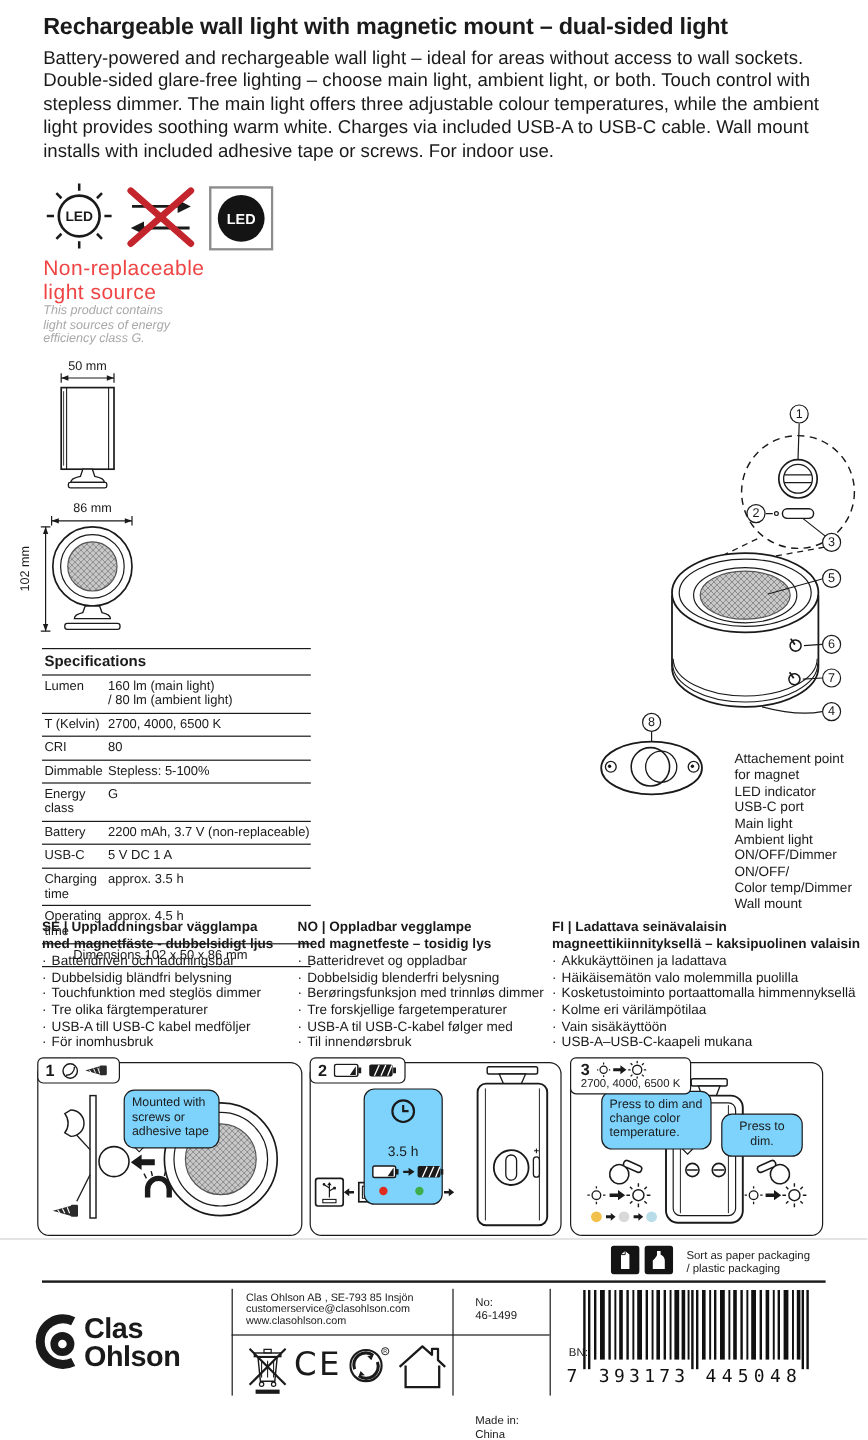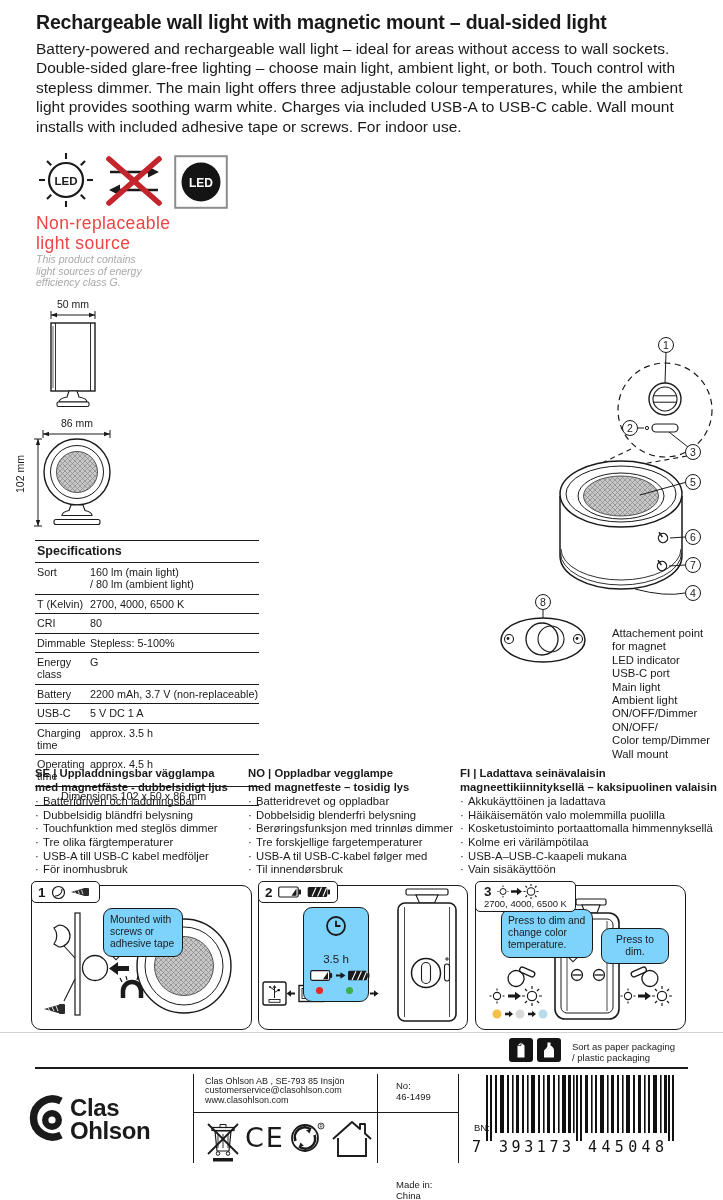--- a/index.html
+++ b/index.html
@@ -154,21 +154,21 @@
     <circle cx="62" cy="56" r="33" fill="#fff" stroke="#1a1a1a" stroke-width="1.4"></circle>
     <circle cx="62" cy="56" r="26.5" fill="#fff" stroke="#1a1a1a" stroke-width="1"></circle>
     <circle cx="62" cy="56" r="20.5" fill="url(#mesh)" stroke="#555" stroke-width="1"></circle>
     <path d="M56 89 l-2 5.5 q-7 1.5 -7 5 h30 q0 -3.5 -7 -5 l-2 -5.5 z" fill="#fff" stroke="#1a1a1a" stroke-width="1.1"></path>
     <rect x="39" y="103.5" width="46" height="5" rx="2" fill="#fff" stroke="#1a1a1a" stroke-width="1.1"></rect>
   </svg>
 
   <div class="abs spec" style="left:35px; top:540px;">
     <div class="sp-title">Specifications</div>
     <div class="row">
-      <span class="lb">Sort</span>
+      <span class="lb">Lumen</span>
       <span class="vl pre">160 lm (main light)
 / 80 lm (ambient light)</span>
       </div>
     <div class="row">
       <span class="lb">T (Kelvin)</span>
       <span class="vl">2700, 4000, 6500 K</span>
       </div>
     <div class="row">
       <span class="lb">CRI</span>
       <span class="vl">80</span>
@@ -297,22 +297,22 @@
     <div class="li">USB-A til USB-C-kabel følger med</div>
     <div class="li">Til innendørsbruk</div>
   </div>
   <div class="abs lang" style="left:460px; top:767px; width:262px;">
     <div class="hd">FI | Ladattava seinävalaisin
 magneettikiinnityksellä – kaksipuolinen valaisin</div>
     <div class="li">Akkukäyttöinen ja ladattava</div>
     <div class="li">Häikäisemätön valo molemmilla puolilla</div>
     <div class="li">Kosketustoiminto portaattomalla himmennyksellä</div>
     <div class="li">Kolme eri värilämpötilaa</div>
+    <div class="li">Vain sisäkäyttöön</div>
     <div class="li">USB-A–USB-C-kaapeli mukana</div>
-    <div class="li">Vain sisäkäyttöön</div>
   </div>
 
   <div class="abs panel" style="left:31px; top:885px; width:221px; height:145px;"></div>
   <svg class="abs" style="left:31px; top:885px;" width="221" height="145" viewBox="0 0 221 145">
     <rect x="44" y="28" width="5" height="102" fill="#fff" stroke="#1a1a1a" stroke-width="1.2"></rect>
     <path d="M28 40 a11 11 0 0 1 0 22 l-5 -3 a13 13 0 0 0 0 -16 z" fill="#fff" stroke="#1a1a1a" stroke-width="1.2"></path>
     <line x1="33" y1="61" x2="44" y2="73" stroke="#1a1a1a" stroke-width="1.1"></line>
     <line x1="44" y1="94" x2="33" y2="116" stroke="#1a1a1a" stroke-width="1.1"></line>
     <circle cx="64" cy="83" r="12.5" fill="#fff" stroke="#1a1a1a" stroke-width="1.3"></circle>
     <path d="M98 81 h-11 v-4 l-9 6.5 9 6.5 v-4 h11 z" fill="#1a1a1a"></path>

